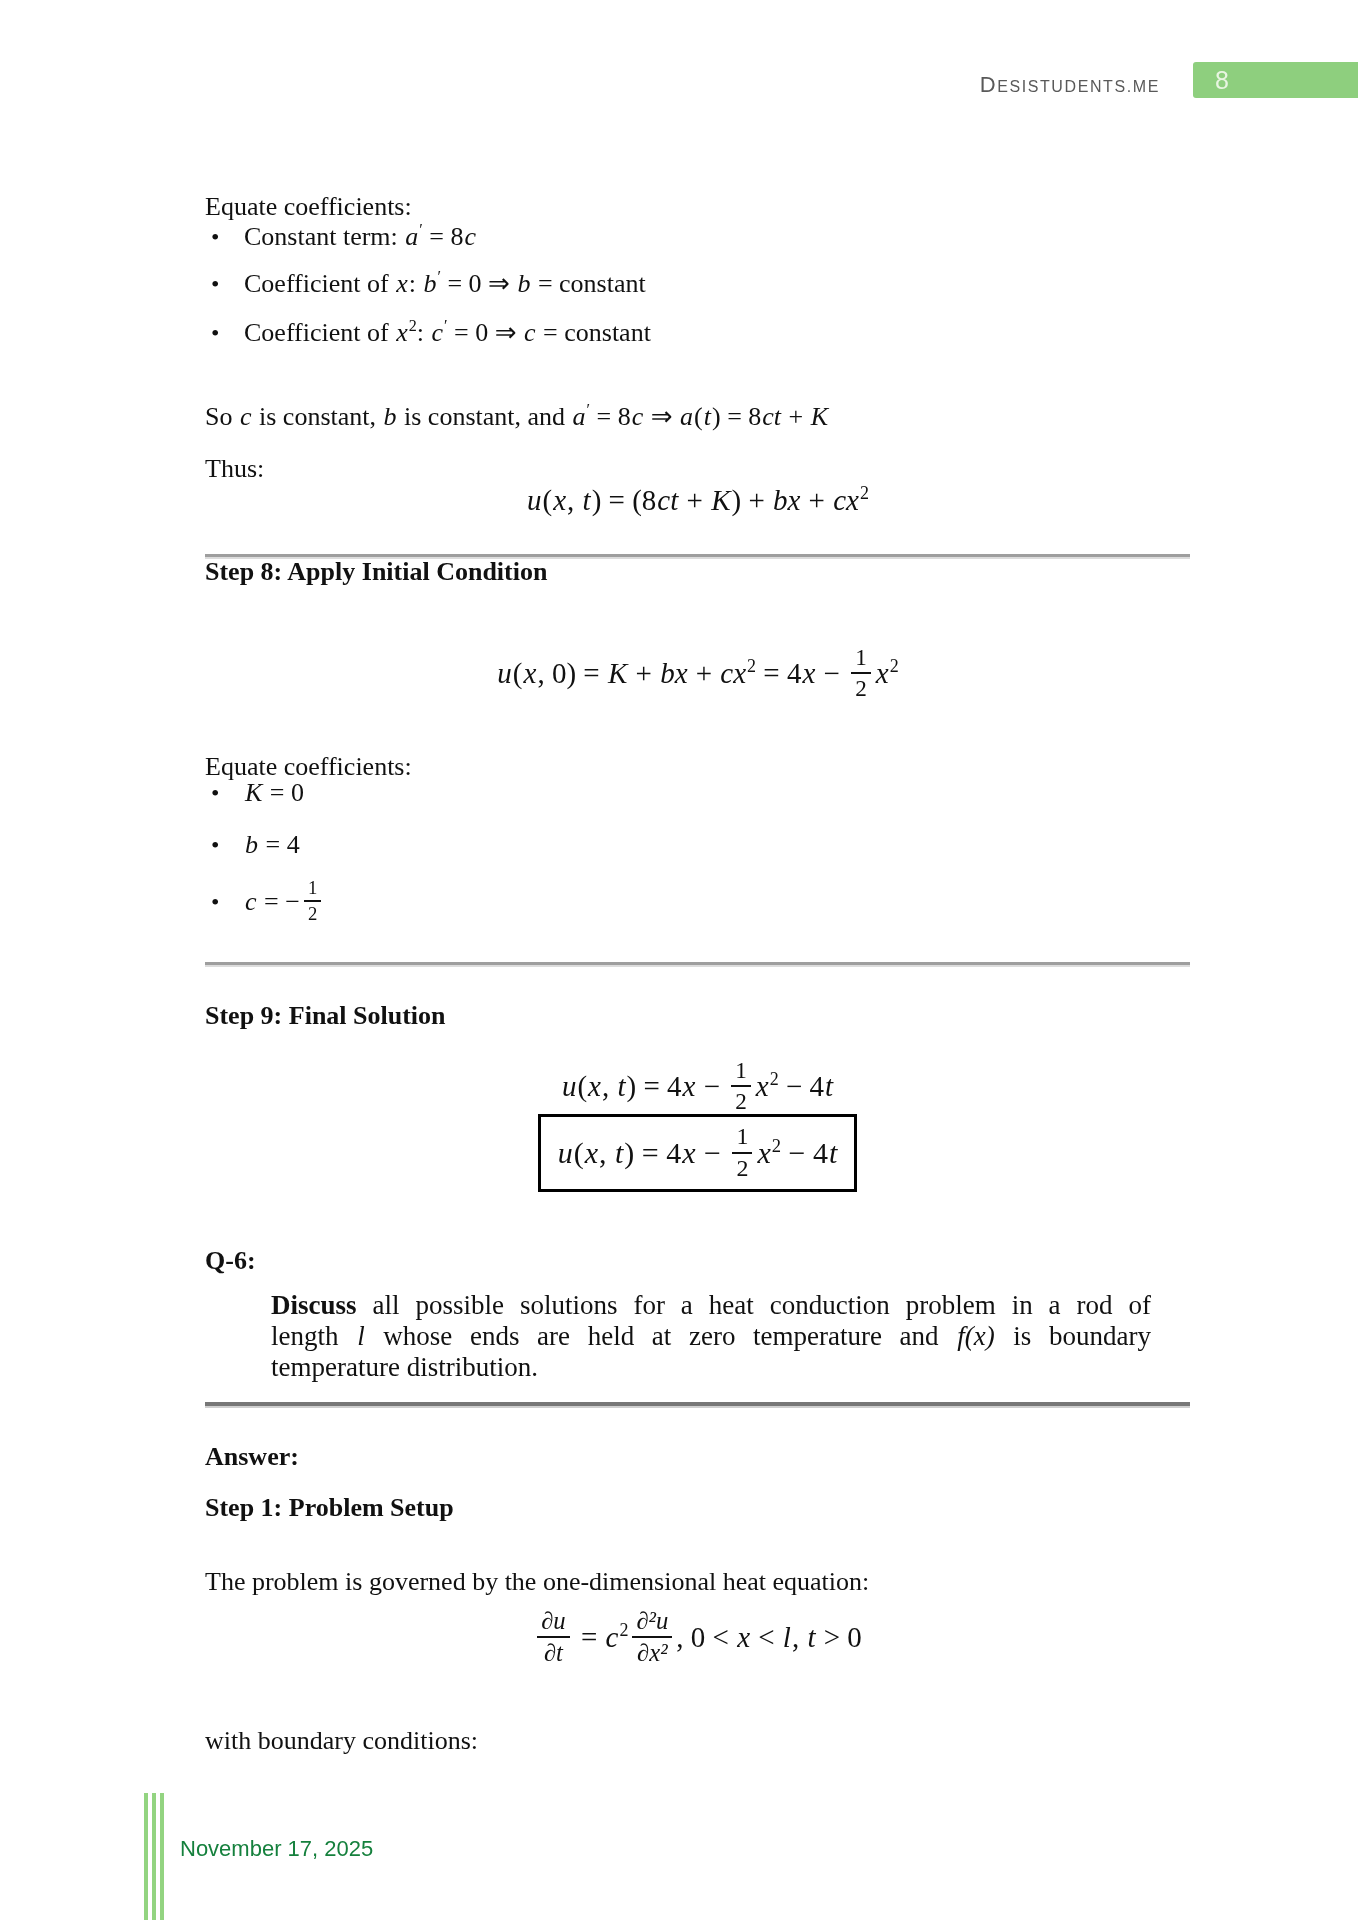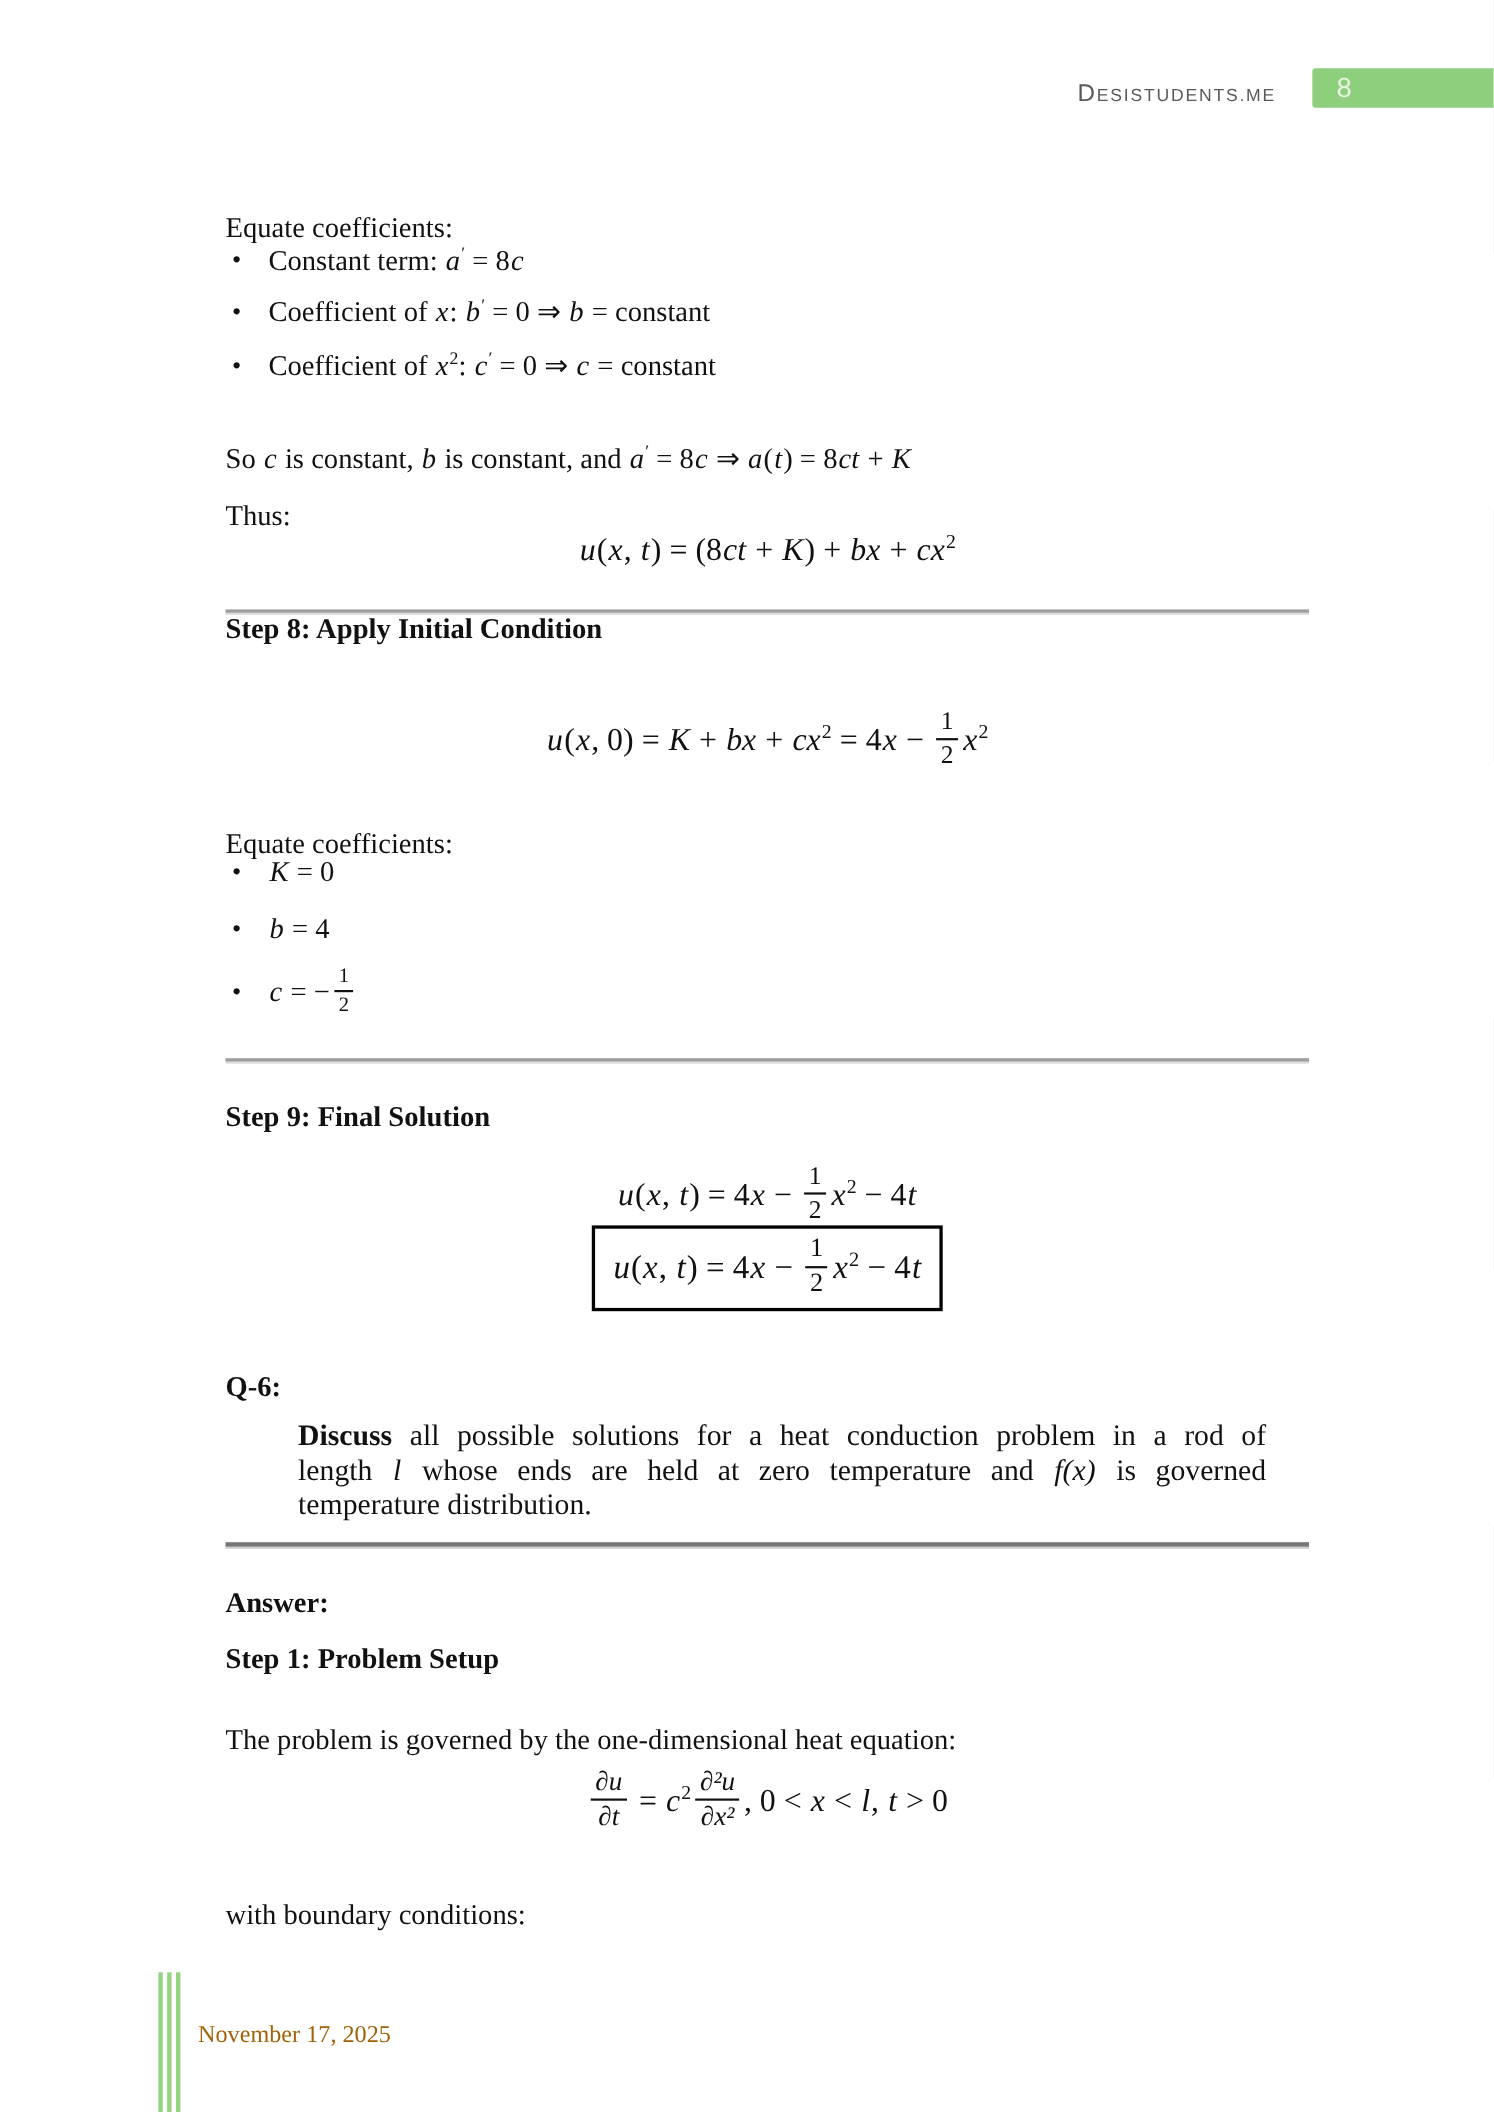--- a/index.html
+++ b/index.html
@@ -47,22 +47,22 @@
   .rule-dark{height:4px;background:#777777;box-shadow:0 2px 0 #cfcfcf;}
 
   
   .quote{left:66px;width:880px;font-size:27px;line-height:31px;}
   .qline{display:block;}
   .qline.just{text-align:justify;text-align-last:justify;}
 
   
   .footer-lines{position:absolute;left:144px;top:1793px;bottom:0;display:flex;gap:4px;}
   .fl{width:4px;background:#93D481;}
-  .date{position:absolute;left:180px;top:1836px;font-family:Liberation Serif, serif;
-        font-size:22px;color:#a16207;}
+  .date{position:absolute;left:180px;top:1836px;font-family:Liberation Sans, sans-serif;
+        font-size:22px;color:#15803d;}
 </style>
 </head>
 <body>
 
 <div class="page">
 
   <div class="hdr">
     <span class="brand">DESISTUDENTS.ME</span>
     <div class="badge">
       <span>8</span>
@@ -119,21 +119,21 @@
     <div class="blk eq-f" style="top:1049px"><span class="mi">u</span><span>(</span><span class="mi">x</span><span>, </span><span class="mi">t</span><span>) = 4</span><span class="mi">x</span><span> − </span><span class="frac"><span class="num">1</span><span class="den">2</span></span><span class="mi">x</span><sup class="ms">2</sup><span> − 4</span><span class="mi">t</span></div>
 
     <div class="blk boxwrap" style="top:1114px">
       <div class="boxed"><span class="mi">u</span><span>(</span><span class="mi">x</span><span>, </span><span class="mi">t</span><span>) = 4</span><span class="mi">x</span><span> − </span><span class="frac"><span class="num">1</span><span class="den">2</span></span><span class="mi">x</span><sup class="ms">2</sup><span> − 4</span><span class="mi">t</span></div>
     </div>
 
     <h3 class="blk body bold" style="top:1246px;margin:0">Q-6:</h3>
 
     <div class="blk quote" style="top:1290px">
       <span class="qline just"><span class="mb">Discuss</span><span> all possible solutions for a heat conduction problem in a rod of</span></span>
-      <span class="qline just"><span>length </span><span class="mi">l</span><span> whose ends are held at zero temperature and </span><span class="mi">f(x)</span><span> is governed</span></span>
+      <span class="qline just"><span>length </span><span class="mi">l</span><span> whose ends are held at zero temperature and </span><span class="mi">f(x)</span><span> is boundary</span></span>
       <span class="qline"><span>temperature distribution.</span></span>
     </div>
 
     <div class="blk rule-dark" style="top:1402px"></div>
 
     <h3 class="blk body bold" style="top:1442px;margin:0">Answer:</h3>
 
     <h3 class="blk body bold" style="top:1493px;margin:0">Step 1: Problem Setup</h3>
 
     <p class="blk body" style="top:1541px">The problem is governed by the one-dimensional heat equation:</p>

